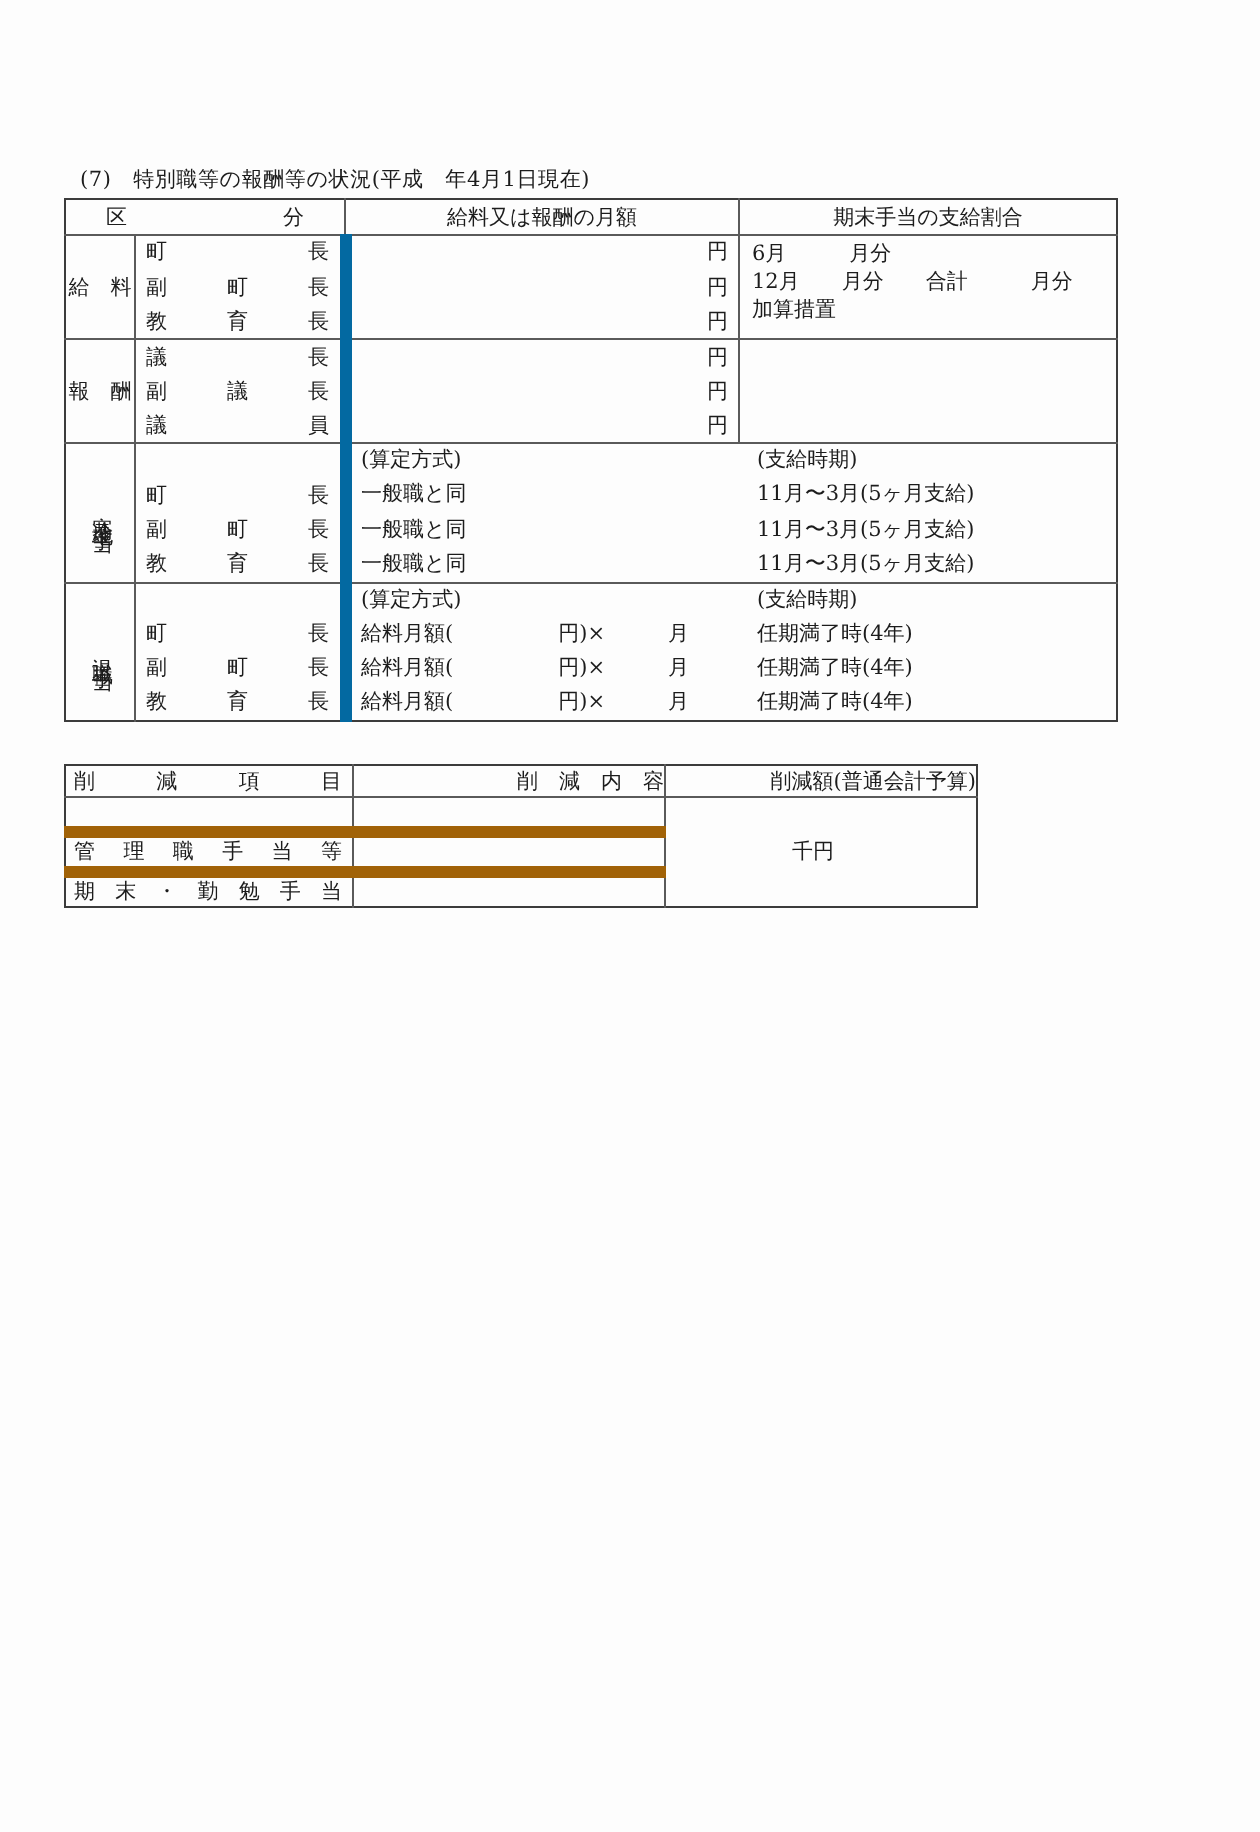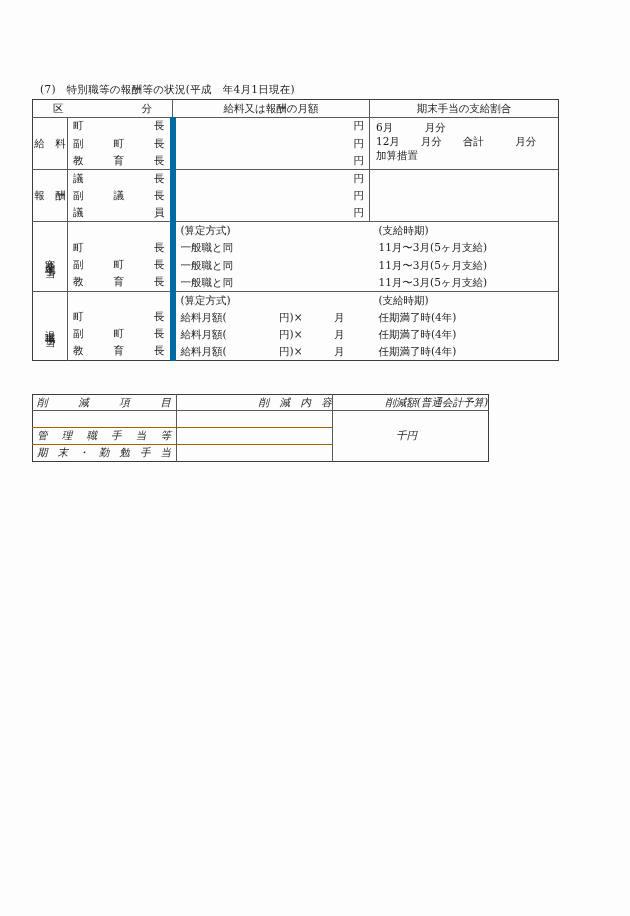--- a/index.html
+++ b/index.html
@@ -7,21 +7,21 @@
     position:relative; width:630px; height:916px; background:#fdfdfd;
     font-family:"DejaVu Serif","Liberation Serif",serif;
     color:#1c1c1c; overflow:hidden;
   }
   .sec-title { position:absolute; font-size:10.5px; white-space:pre; letter-spacing:0.3px; }
   #title7 { left:40px; top:83px; }
   #title8 { left:38px; top:377px; }
 
   table { border-collapse:collapse; table-layout:fixed; position:absolute; }
   #t1 { left:32px; top:99px; width:526px; border:1.4px solid #3c3c3c; }
-  #t2 { left:32px; top:394px; width:456px; border:1.4px solid #3c3c3c;font-style:italic; }
+  #t2 { left:32px; top:382px; width:456px; border:1.4px solid #3c3c3c; }
 
   td { padding:0; font-size:10.5px; vertical-align:middle; overflow:hidden; }
 
   
   #t1 thead td { height:17px; border-bottom:1px solid #5a5a5a; text-align:center; }
   #t1 td.hdiv { border-right:1px solid #5a5a5a; }
   .kubun-wrap { display:flex; justify-content:space-between; padding:0 20px; }
   #t1 tbody tr:first-child td { border-top:1px solid #5a5a5a; }
 
   tbody.sA tr { height:17.4px; }
@@ -36,21 +36,21 @@
   .bline { line-height:14px; white-space:pre; }
   .split { display:flex; line-height:17px; }
   .sL { width:192px; padding-left:5px; flex:none; white-space:pre; }
   .sR { flex:1; padding-left:6px; white-space:pre; }
   .vtext { writing-mode:vertical-rl; text-orientation:upright; display:inline-block;
            letter-spacing:2px; line-height:1.1; }
 
   
   #t2 thead td { height:15px; border-bottom:1px solid #5a5a5a; text-align:right; }
   #t2 tbody tr { height:17px; }
-  #t2 tbody tr.r2 td, #t2 tbody tr.r3 td { border-top:1px solid #a16207; }
+  #t2 tbody tr.r2 td, #t2 tbody tr.r3 td { border-top:6px solid #a16207; }
   #t2 td.i  { border-right:1px solid #5a5a5a; padding:0 5px 0 4px;
               text-align:justify; text-align-last:justify; text-justify:distribute; }
   #t2 td.ct { border-right:1px solid #5a5a5a; }
   #t2 td.amt { text-align:center; padding-right:8px; vertical-align:middle; }
 </style>
 </head>
 <body>
 
 <div class="page">
 

